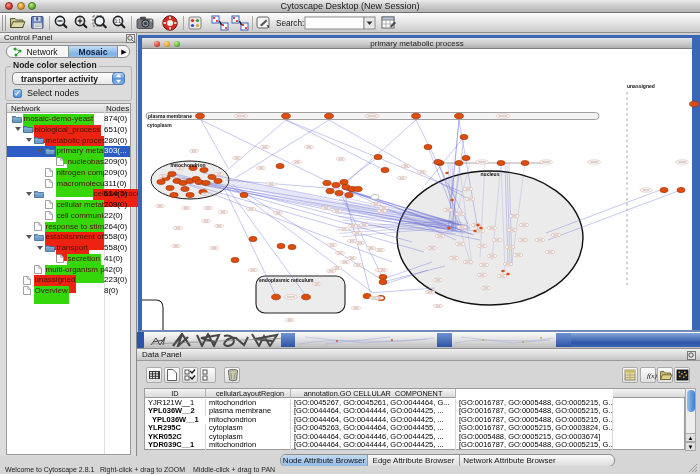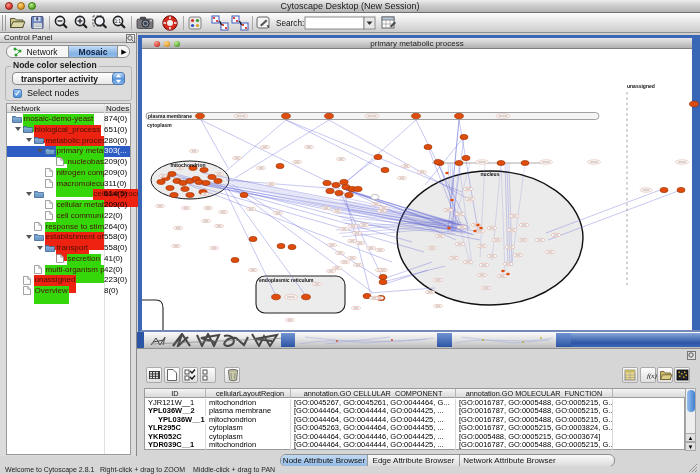--- a/index.html
+++ b/index.html
@@ -956,20 +956,23 @@
         <path d="M8 4 L60 10 L97 7"></path>
 </g>
       <circle cx="30" cy="7" r="0.9" fill="#bbaa22"></circle>
       <circle cx="70" cy="9" r="0.9" fill="#bbaa22"></circle>
       <circle cx="88" cy="5" r="0.9" fill="#bbaa22"></circle>
     </svg>
 <div class="abs" style="left:419px;top:1px;width:15px;height:14px;background:linear-gradient(#6f93d2,#2d55a5);"></div>
 <div class="abs" style="left:434px;top:1px;width:129px;height:14px;background:linear-gradient(#87a6d8,#2d55a5 70%,#3a67b5);"></div>
 </div>
 <div class="abs dp">
+<div class="dp-head">
+      <span>Data Panel</span>
+    </div>
 <svg style="position:absolute;left:550px;top:2px;" width="9" height="9">
       <rect x="0.5" y="0.5" width="8" height="8" fill="#e0e0e0" stroke="#777"></rect>
       <circle cx="4" cy="4" r="2.2" fill="none" stroke="#555" stroke-width="1"></circle>
     </svg>
 <div class="dpicon" style="left:9px;"></div>
 <div class="dpicon" style="left:27px;"></div>
 <div class="dpicon" style="left:45px;"></div>
 <div class="dpicon" style="left:63px;"></div>
 <div class="dpicon" style="left:87px;"></div>
 <svg style="position:absolute;left:9px;top:18px;" width="120" height="16" viewBox="0 0 120 16">
@@ -1032,31 +1035,30 @@
             <rect x="9" y="9.5" width="1.5" height="1.5"></rect>
             <rect x="11.5" y="7.5" width="1.5" height="1.5"></rect>
           </g>
  </g>
 </g>
     </svg>
 <div class="dtable">
 <div class="dth" style="left:0px;width:61px;">ID</div>
 <div class="dth" style="left:61px;width:85px;">_cellularLayoutRegion</div>
 <div class="dth" style="left:146px;width:165px;">annotation.GO CELLULAR_COMPONENT</div>
-<div class="dth" style="left:311px;width:157px;">annotation.GO MOLECULAR_FUNCTION</div>
 <div class="dth" style="left:468px;width:72px;border-right:none;"></div>
 <div class="dtc" style="left:0;top:9.6px;width:61px;font-weight:normal;">YJR121W__1</div>
 <div class="dtc" style="left:61px;top:9.6px;width:85px;">mitochondrion</div>
 <div class="dtc" style="left:146px;top:9.6px;width:165px;">[GO:0045267, GO:0045261, GO:0044464, G...</div>
 <div class="dtc" style="left:311px;top:9.6px;width:157px;">[GO:0016787, GO:0005488, GO:0005215, G...</div>
 <div class="dtc" style="left:0;top:18.1px;width:61px;font-weight:bold;">YPL036W__2</div>
 <div class="dtc" style="left:61px;top:18.1px;width:85px;">plasma membrane</div>
 <div class="dtc" style="left:146px;top:18.1px;width:165px;">[GO:0044464, GO:0044444, GO:0044425, ...</div>
 <div class="dtc" style="left:311px;top:18.1px;width:157px;">[GO:0016787, GO:0005488, GO:0005215, G...</div>
-<div class="dtc" style="left:10px;top:26.6px;width:61px;font-weight:bold;">YPL036W__1</div>
+<div class="dtc" style="left:4px;top:26.6px;width:61px;font-weight:bold;">YPL036W__1</div>
 <div class="dtc" style="left:61px;top:26.6px;width:85px;">mitochondrion</div>
 <div class="dtc" style="left:146px;top:26.6px;width:165px;">[GO:0044464, GO:0044444, GO:0044425, ...</div>
 <div class="dtc" style="left:311px;top:26.6px;width:157px;">[GO:0016787, GO:0005488, GO:0005215, G...</div>
 <div class="dtc" style="left:0;top:35.1px;width:61px;font-weight:bold;">YLR295C</div>
 <div class="dtc" style="left:61px;top:35.1px;width:85px;">cytoplasm</div>
 <div class="dtc" style="left:146px;top:35.1px;width:165px;">[GO:0045263, GO:0044464, GO:0044455, ...</div>
 <div class="dtc" style="left:311px;top:35.1px;width:157px;">[GO:0016787, GO:0005215, GO:0003824, G...</div>
 <div class="dtc" style="left:0;top:43.6px;width:61px;font-weight:bold;">YKR052C</div>
 <div class="dtc" style="left:61px;top:43.6px;width:85px;">cytoplasm</div>
 <div class="dtc" style="left:146px;top:43.6px;width:165px;">[GO:0044464, GO:0044446, GO:0044425, ...</div>

